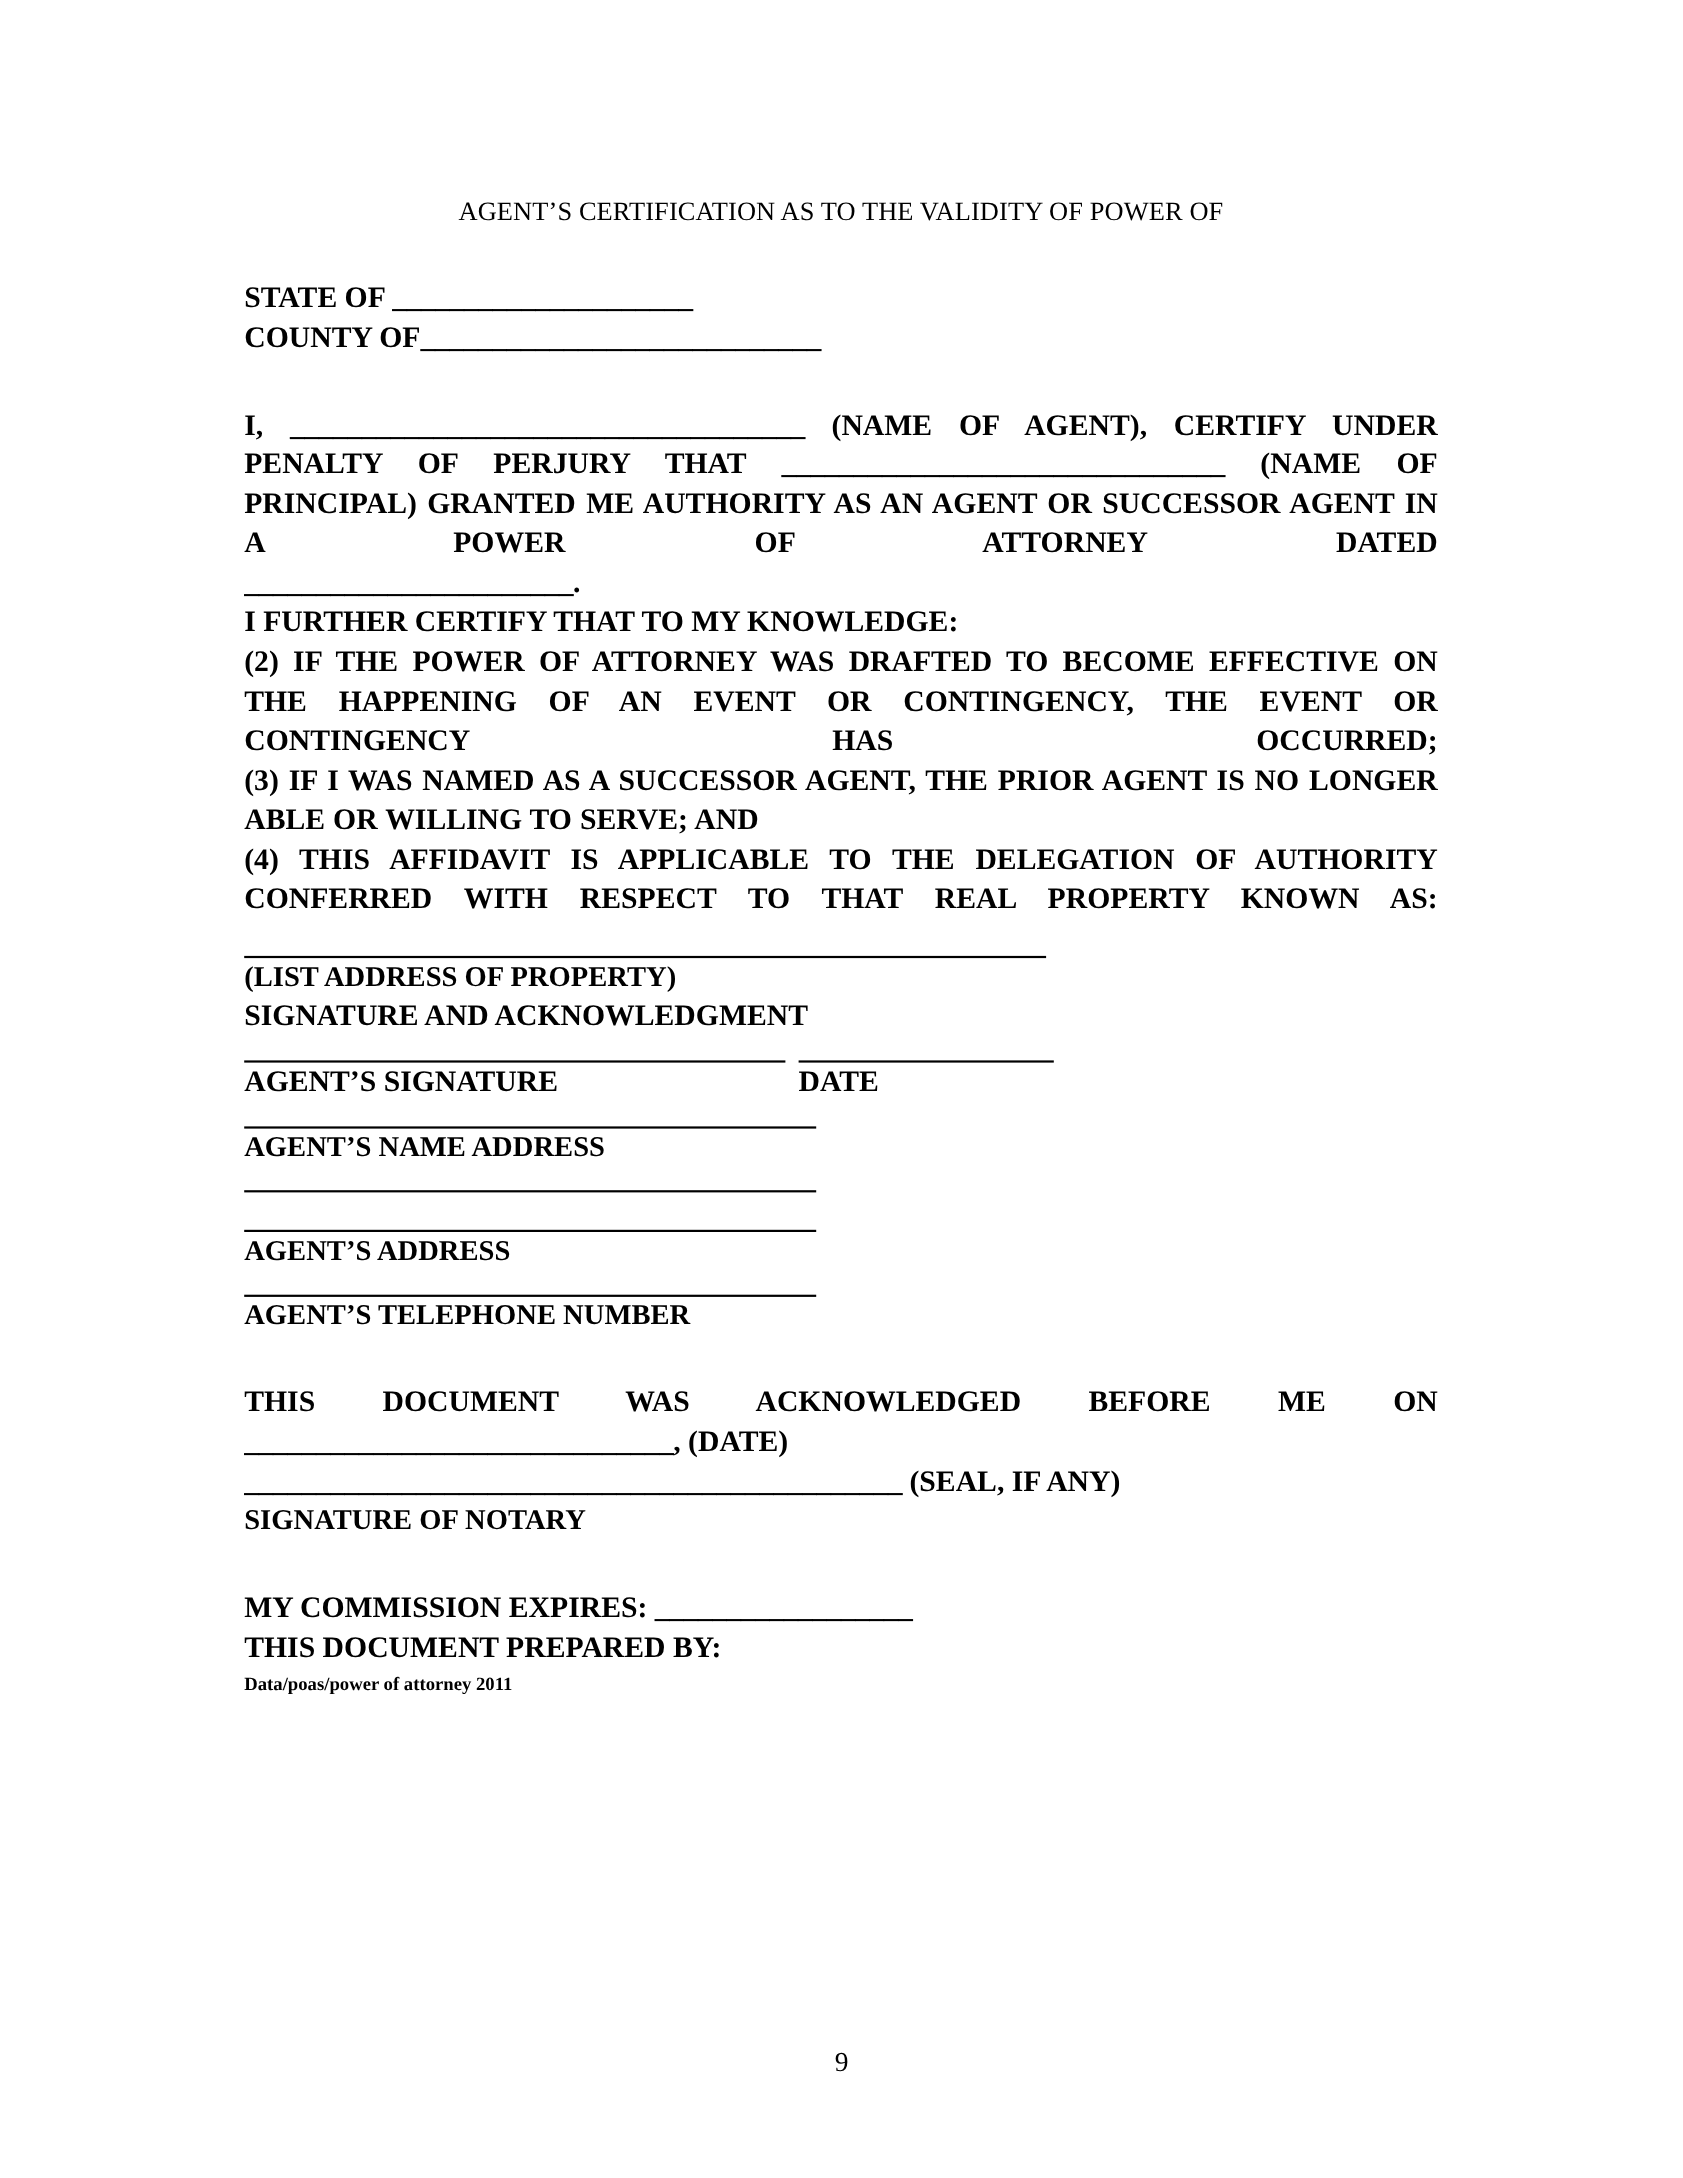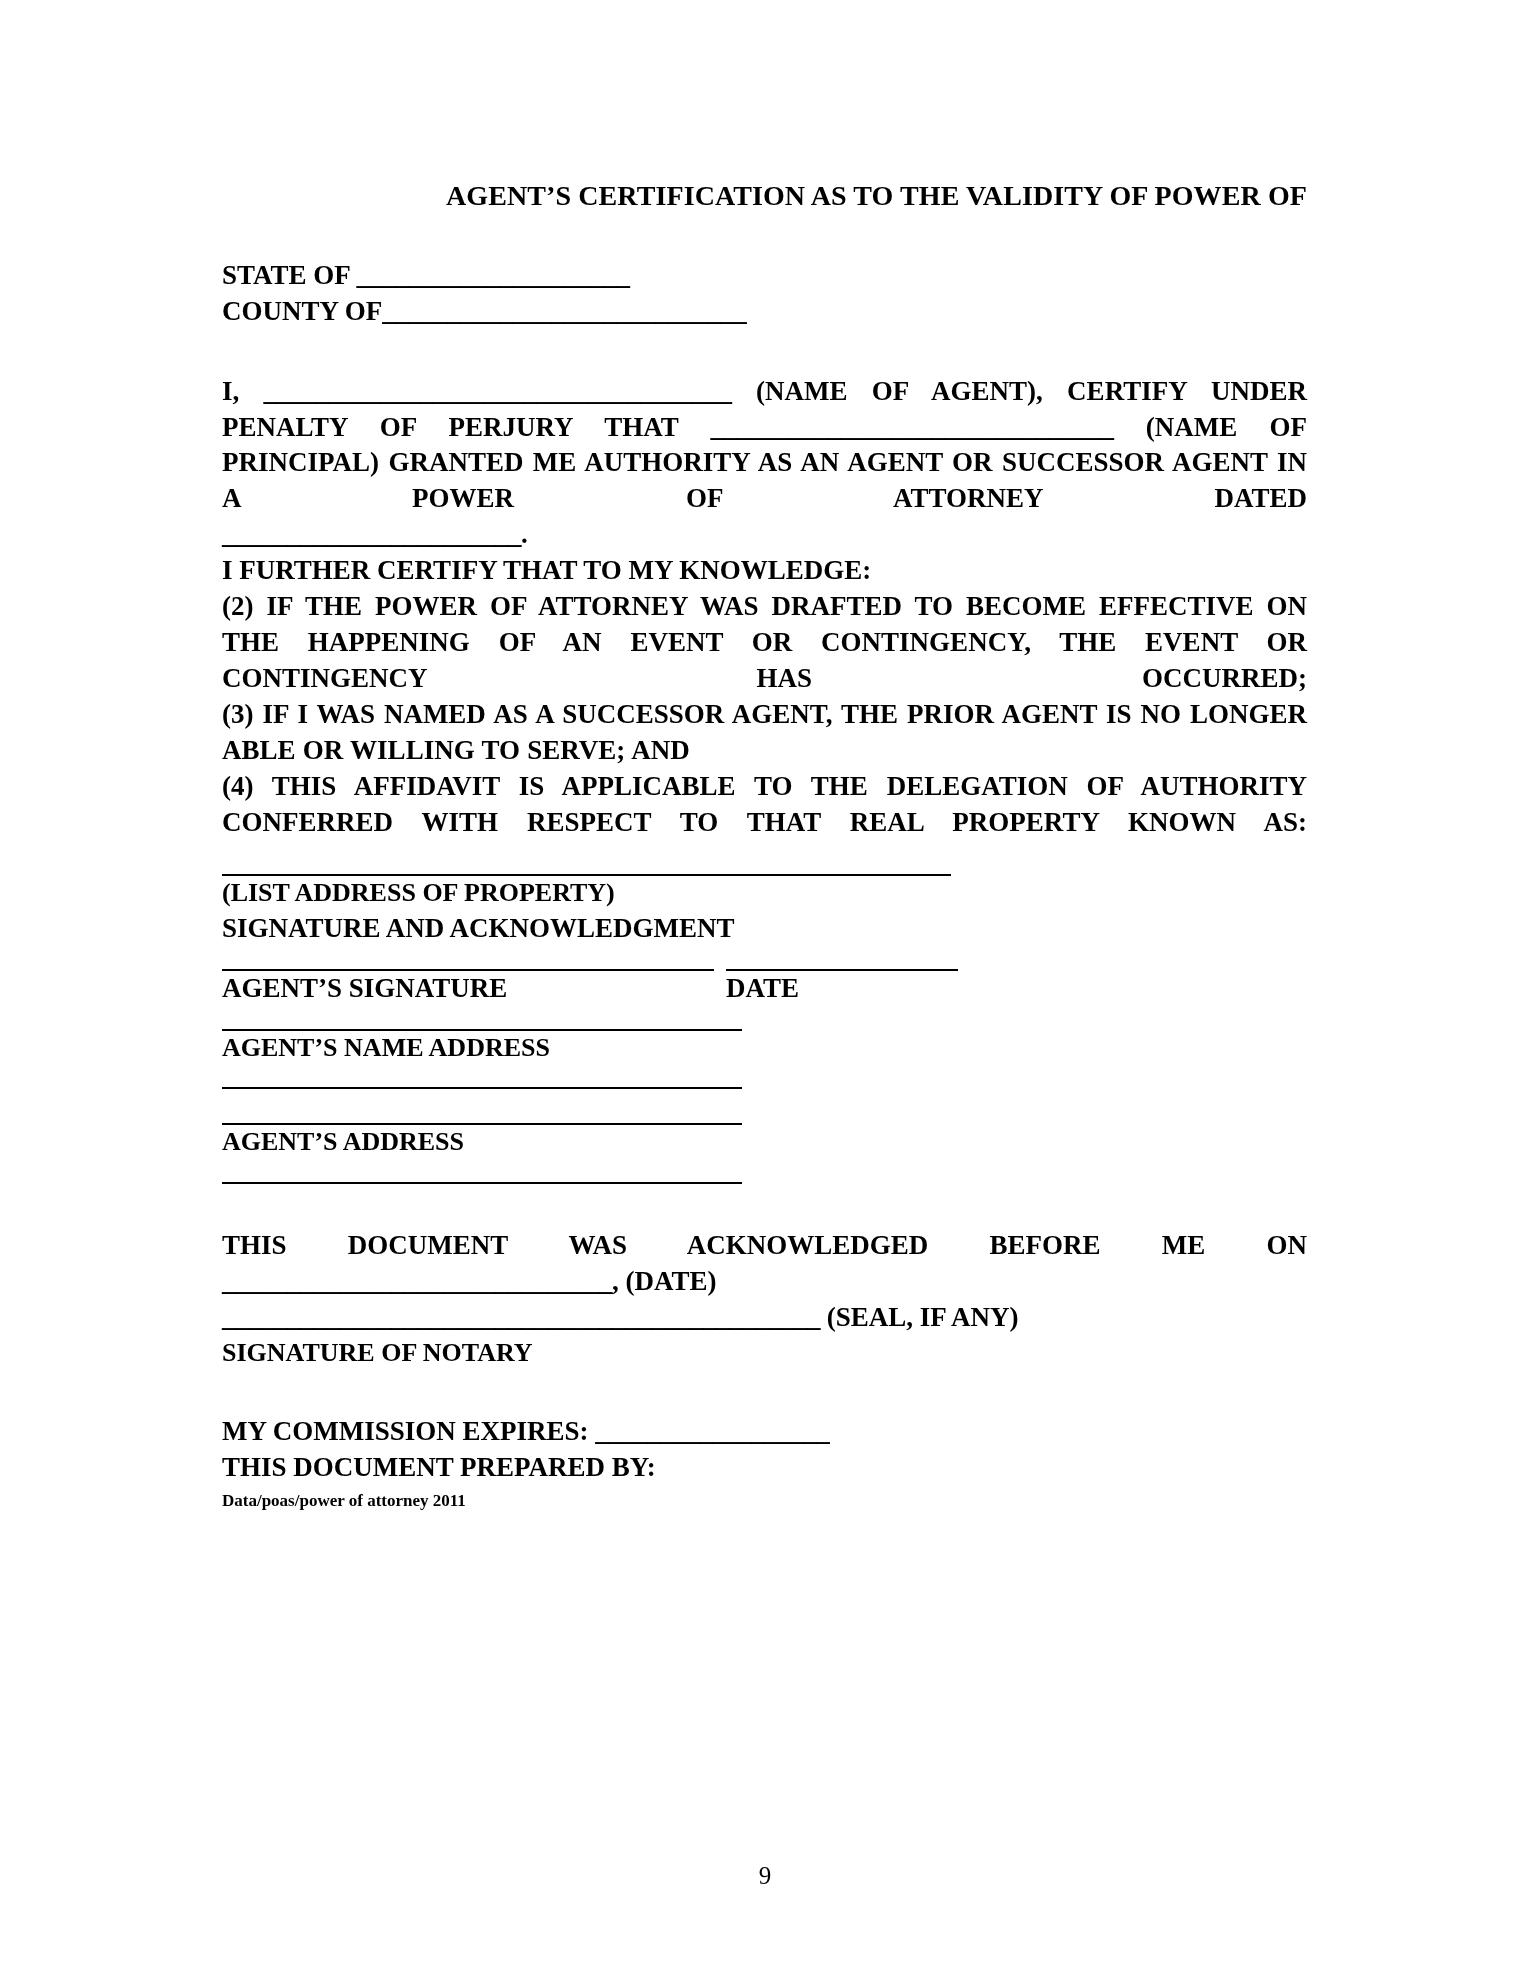--- a/index.html
+++ b/index.html
@@ -20,23 +20,23 @@
 
   
   .content {
     position: absolute;
     left: 222px;
     top: 178px;
     width: 1085px;
   }
 
   .title {
-    text-align: right;
-    font-weight: bold;
-    font-size: 28px;
+    text-align: center;
+    font-weight: normal;
+    font-size: 24px;
     line-height: 1.28;
     letter-spacing: 0.1px;
     margin: 0 0 0 0;
   }
   .title .line2 { display: block; }
   .spacer-md { height: 44px; }
 
   .blk {
     font-weight: bold;
     font-size: 27px;
@@ -173,20 +173,21 @@
     <div class="gap-6"></div>
 
     <div class="rule rule-addr1"></div>
     <div class="gap-10"></div>
     <div class="rule rule-addr2"></div>
     <p class="caption">AGENT’S ADDRESS</p>
 
     <div class="gap-6"></div>
 
     <div class="rule rule-phone"></div>
+    <p class="caption">AGENT’S TELEPHONE NUMBER</p>
 
     <div class="spacer-md"></div>
 
     <p class="justified stretch">THIS DOCUMENT WAS ACKNOWLEDGED BEFORE ME ON</p>
     <p class="blk"><span class="u">______________________________</span><span>, (DATE)</span></p>
     <p class="blk"><span class="u">______________________________________________</span>
       <span>(SEAL, IF ANY)</span></p>
     <p class="caption">SIGNATURE OF NOTARY</p>
 
     <div class="spacer-md"></div>

